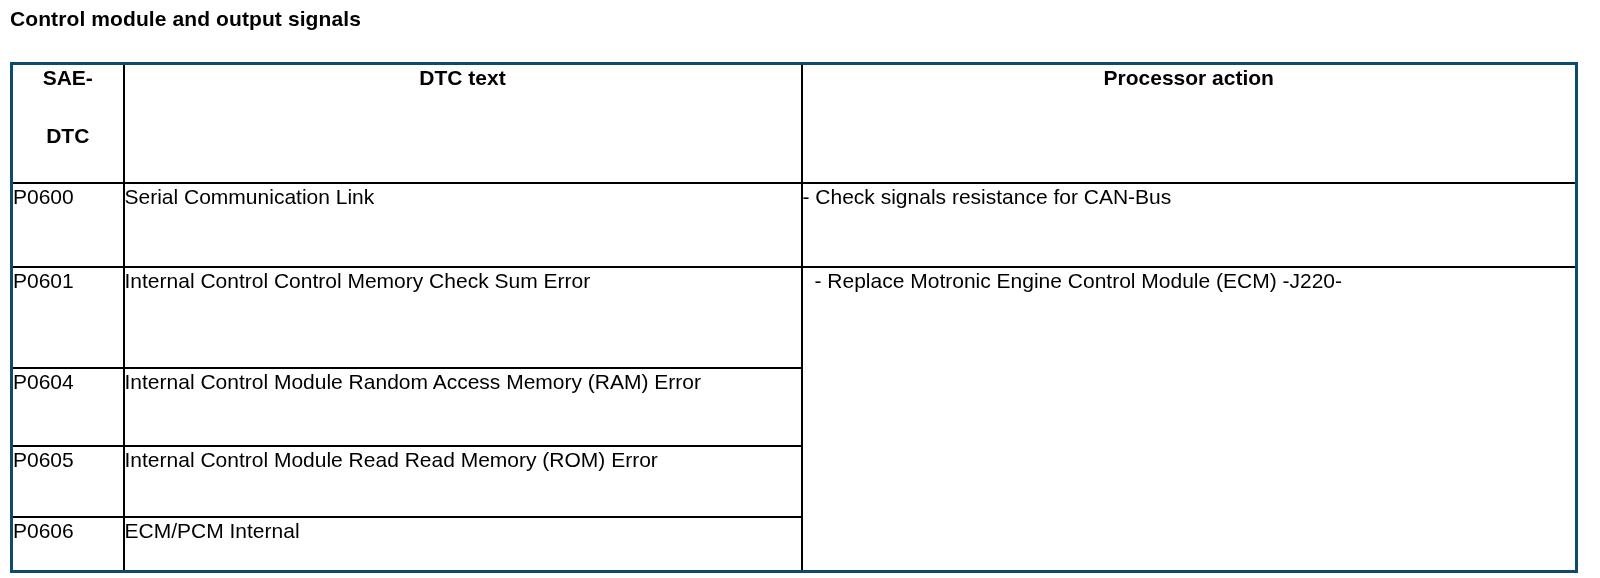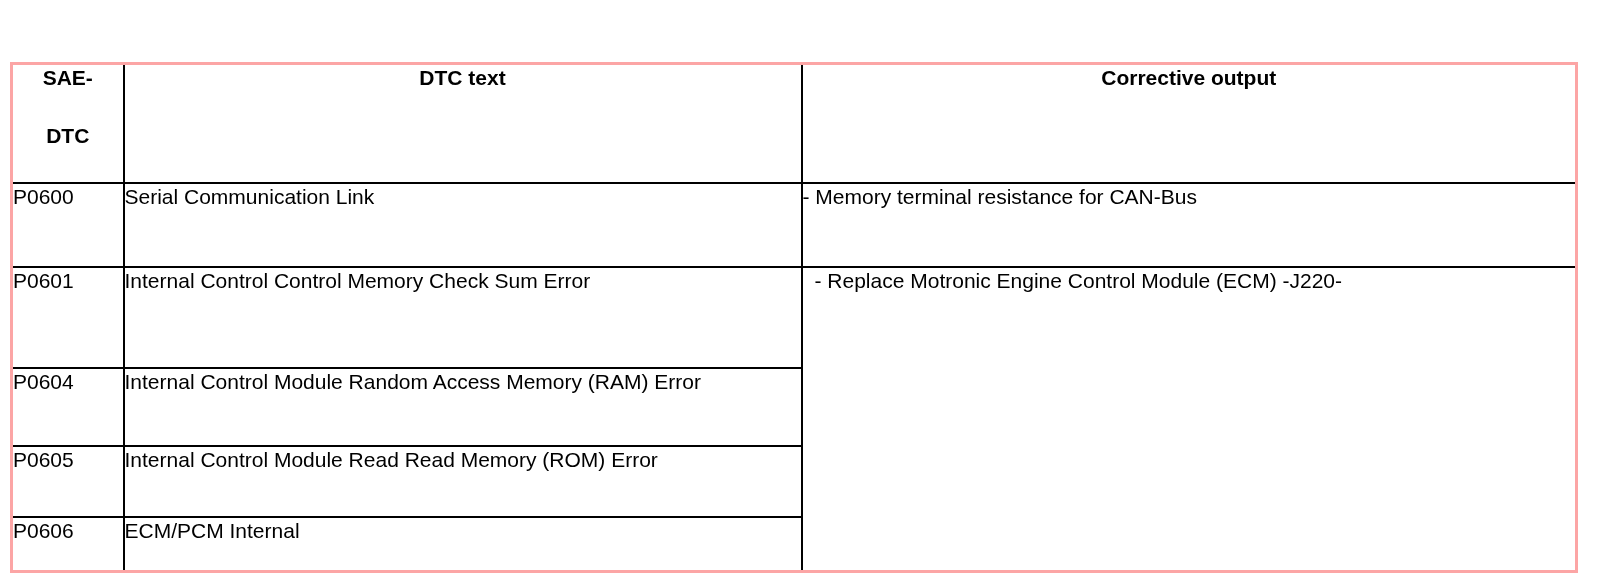--- a/index.html
+++ b/index.html
@@ -33,21 +33,21 @@
     white-space: nowrap;
   }
 
   #dtc-table {
     position: absolute;
     left: 10px;
     top: 62px;
     width: 1565px;
     border-collapse: collapse;
     table-layout: fixed;
-    border: 3px solid #fca5a5;
+    border: 3px solid #0c4a6e;
   }
 
   #dtc-table td {
     border: 2px solid #000000;
     padding: 0;
     vertical-align: top;
     font-size: 21px;
     line-height: 1.22;
     color: #000000;
   }
@@ -109,42 +109,43 @@
   tr.row-p0601     { height: 101px; }
   tr.row-p0604     { height: 78px;  }
   tr.row-p0605     { height: 71px;  }
   tr.row-p0606     { height: 55px;  }
 </style>
 </head>
 <body>
 
 <div id="page">
 
+  <div id="section-title">Control module and output signals</div>
 
   <table id="dtc-table">
     <colgroup>
       <col class="c-code">
       <col class="c-text">
       <col class="c-act">
     </colgroup>
     <tbody>
 
       <tr class="header-row">
         <td class="hdr-code">
           <span>SAE-</span>
           <span class="line2">DTC</span>
         </td>
         <td class="hdr-text">DTC text</td>
-        <td class="hdr-action">Corrective output</td>
+        <td class="hdr-action">Processor action</td>
       </tr>
 
       <tr class="row-p0600">
         <td class="code-cell">P0600</td>
         <td class="text-cell">Serial Communication Link</td>
-        <td class="action-cell" rowspan="1">- Memory terminal resistance for CAN-Bus</td>
+        <td class="action-cell" rowspan="1">- Check signals resistance for CAN-Bus</td>
       </tr>
 
       <tr class="row-p0601">
         <td class="code-cell">P0601</td>
         <td class="text-cell">Internal Control Control Memory Check Sum Error</td>
         <td class="action-cell action-span" rowspan="4">
           <span class="action-text">- Replace Motronic Engine Control Module (ECM) -J220-</span>
         </td>
       </tr>
 

